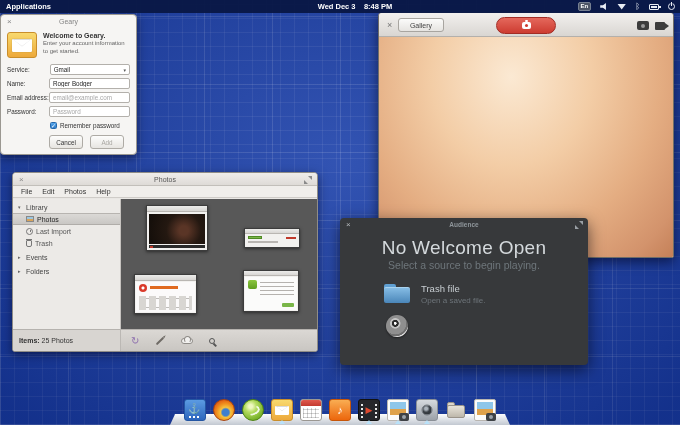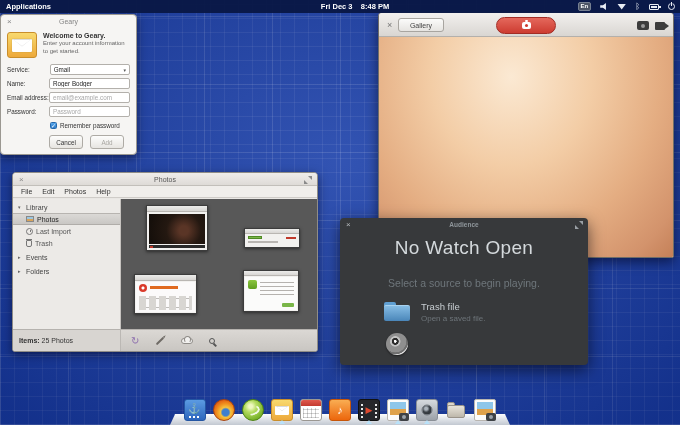--- a/index.html
+++ b/index.html
@@ -149,21 +149,21 @@
 
   
   .win-audience {
     position:absolute; left:340px; top:218px; width:248px; height:147px; z-index:35;
     background:#37393b; border-radius:4px; box-shadow:0 5px 16px rgba(0,0,10,0.6);
   }
   .a-title { height:13px; }
   .a-title .t-close { color:#b4b9bc; }
   .a-title .t-title { color:#8f969b; font-weight:bold; font-size:6.5px; }
   .a-heading { text-align:center; font-size:19px; color:#d4d9dc; margin-top:6px; letter-spacing:0.3px; }
-  .a-sub { text-align:center; font-size:10.5px; color:#6e767b; margin-top:18px; }
+  .a-sub { text-align:center; font-size:10.5px; color:#6e767b; margin-top:0; }
   .a-options { margin:12px 0 0 44px; }
   .a-row { display:flex; align-items:center; gap:11px; margin-bottom:10px; }
   .a-folder { width:26px; height:19px; position:relative; }
   .a-folder-back { position:absolute; left:0; top:0; width:12px; height:5px; border-radius:2px 2px 0 0; background:#5f9fd2; }
   .a-folder-front { position:absolute; left:0; top:3px; right:0; bottom:0; border-radius:2px; background:linear-gradient(#85bce4,#4a86b9); border-top:1px solid #a8d2ef; }
   .a-disc { width:22px; height:22px; border-radius:50%; margin-left:2px;
     background:radial-gradient(circle at 42% 38%, #ffffff 0 6%, #2b2b2b 9% 17%, #c4c4c4 20% 26%, #8f8f8f 30% 58%, #6f6f6f 60% 68%, #e2e2e2 71% 82%, #bdbdbd 85% 100%);
     box-shadow:0 1px 2px rgba(0,0,0,0.5); }
   .a-opt-title { font-size:9.5px; color:#c8ced2; }
   .a-opt-desc { font-size:8px; color:#6d7479; margin-top:1.5px; }
@@ -208,21 +208,21 @@
   .folder-tab { position:absolute; left:2px; top:3px; width:8px; height:5px; background:#ddd8cd; border:1px solid #9a948a; border-radius:2px 2px 0 0; }
   .folder-back { position:absolute; left:2px; top:6px; width:18px; height:13px; background:linear-gradient(#e8e4da,#beb8ab); border:1px solid #9a948a; border-radius:2px; }
 </style>
 </head>
 <body>
 
 <div class="desktop">
 
   <div class="panel">
     <span class="apps">Applications</span>
-    <span class="clock">Fri Dec 3    8:48 PM</span>
+    <span class="clock">Wed Dec 3    8:48 PM</span>
     <div class="tray">
       <span class="kbd-box">En</span>
       <span class="ico-vol"></span>
       <span class="ico-wifi"></span>
       <span class="ico-bt">ᛒ</span>
       <span class="ico-bat"></span>
       <span class="ico-pwr"></span>
     </div>
   </div>
 
@@ -371,21 +371,21 @@
       </div>
     </div>
   </div>
 
   <div class="win-audience">
     <div class="titlebar a-title">
       <span class="t-close">×</span>
       <span class="t-title">Audience</span>
       <span class="rz light"></span>
     </div>
-    <div class="a-heading">No Watch Open</div>
+    <div class="a-heading">No Welcome Open</div>
     <div class="a-sub">Select a source to begin playing.</div>
     <div class="a-options">
       <div class="a-row">
         <span class="a-folder">
           <span class="a-folder-back"></span>
           <span class="a-folder-front"></span>
         </span>
         <span>
           <div class="a-opt-title">Trash file</div>
           <div class="a-opt-desc">Open a saved file.</div>

